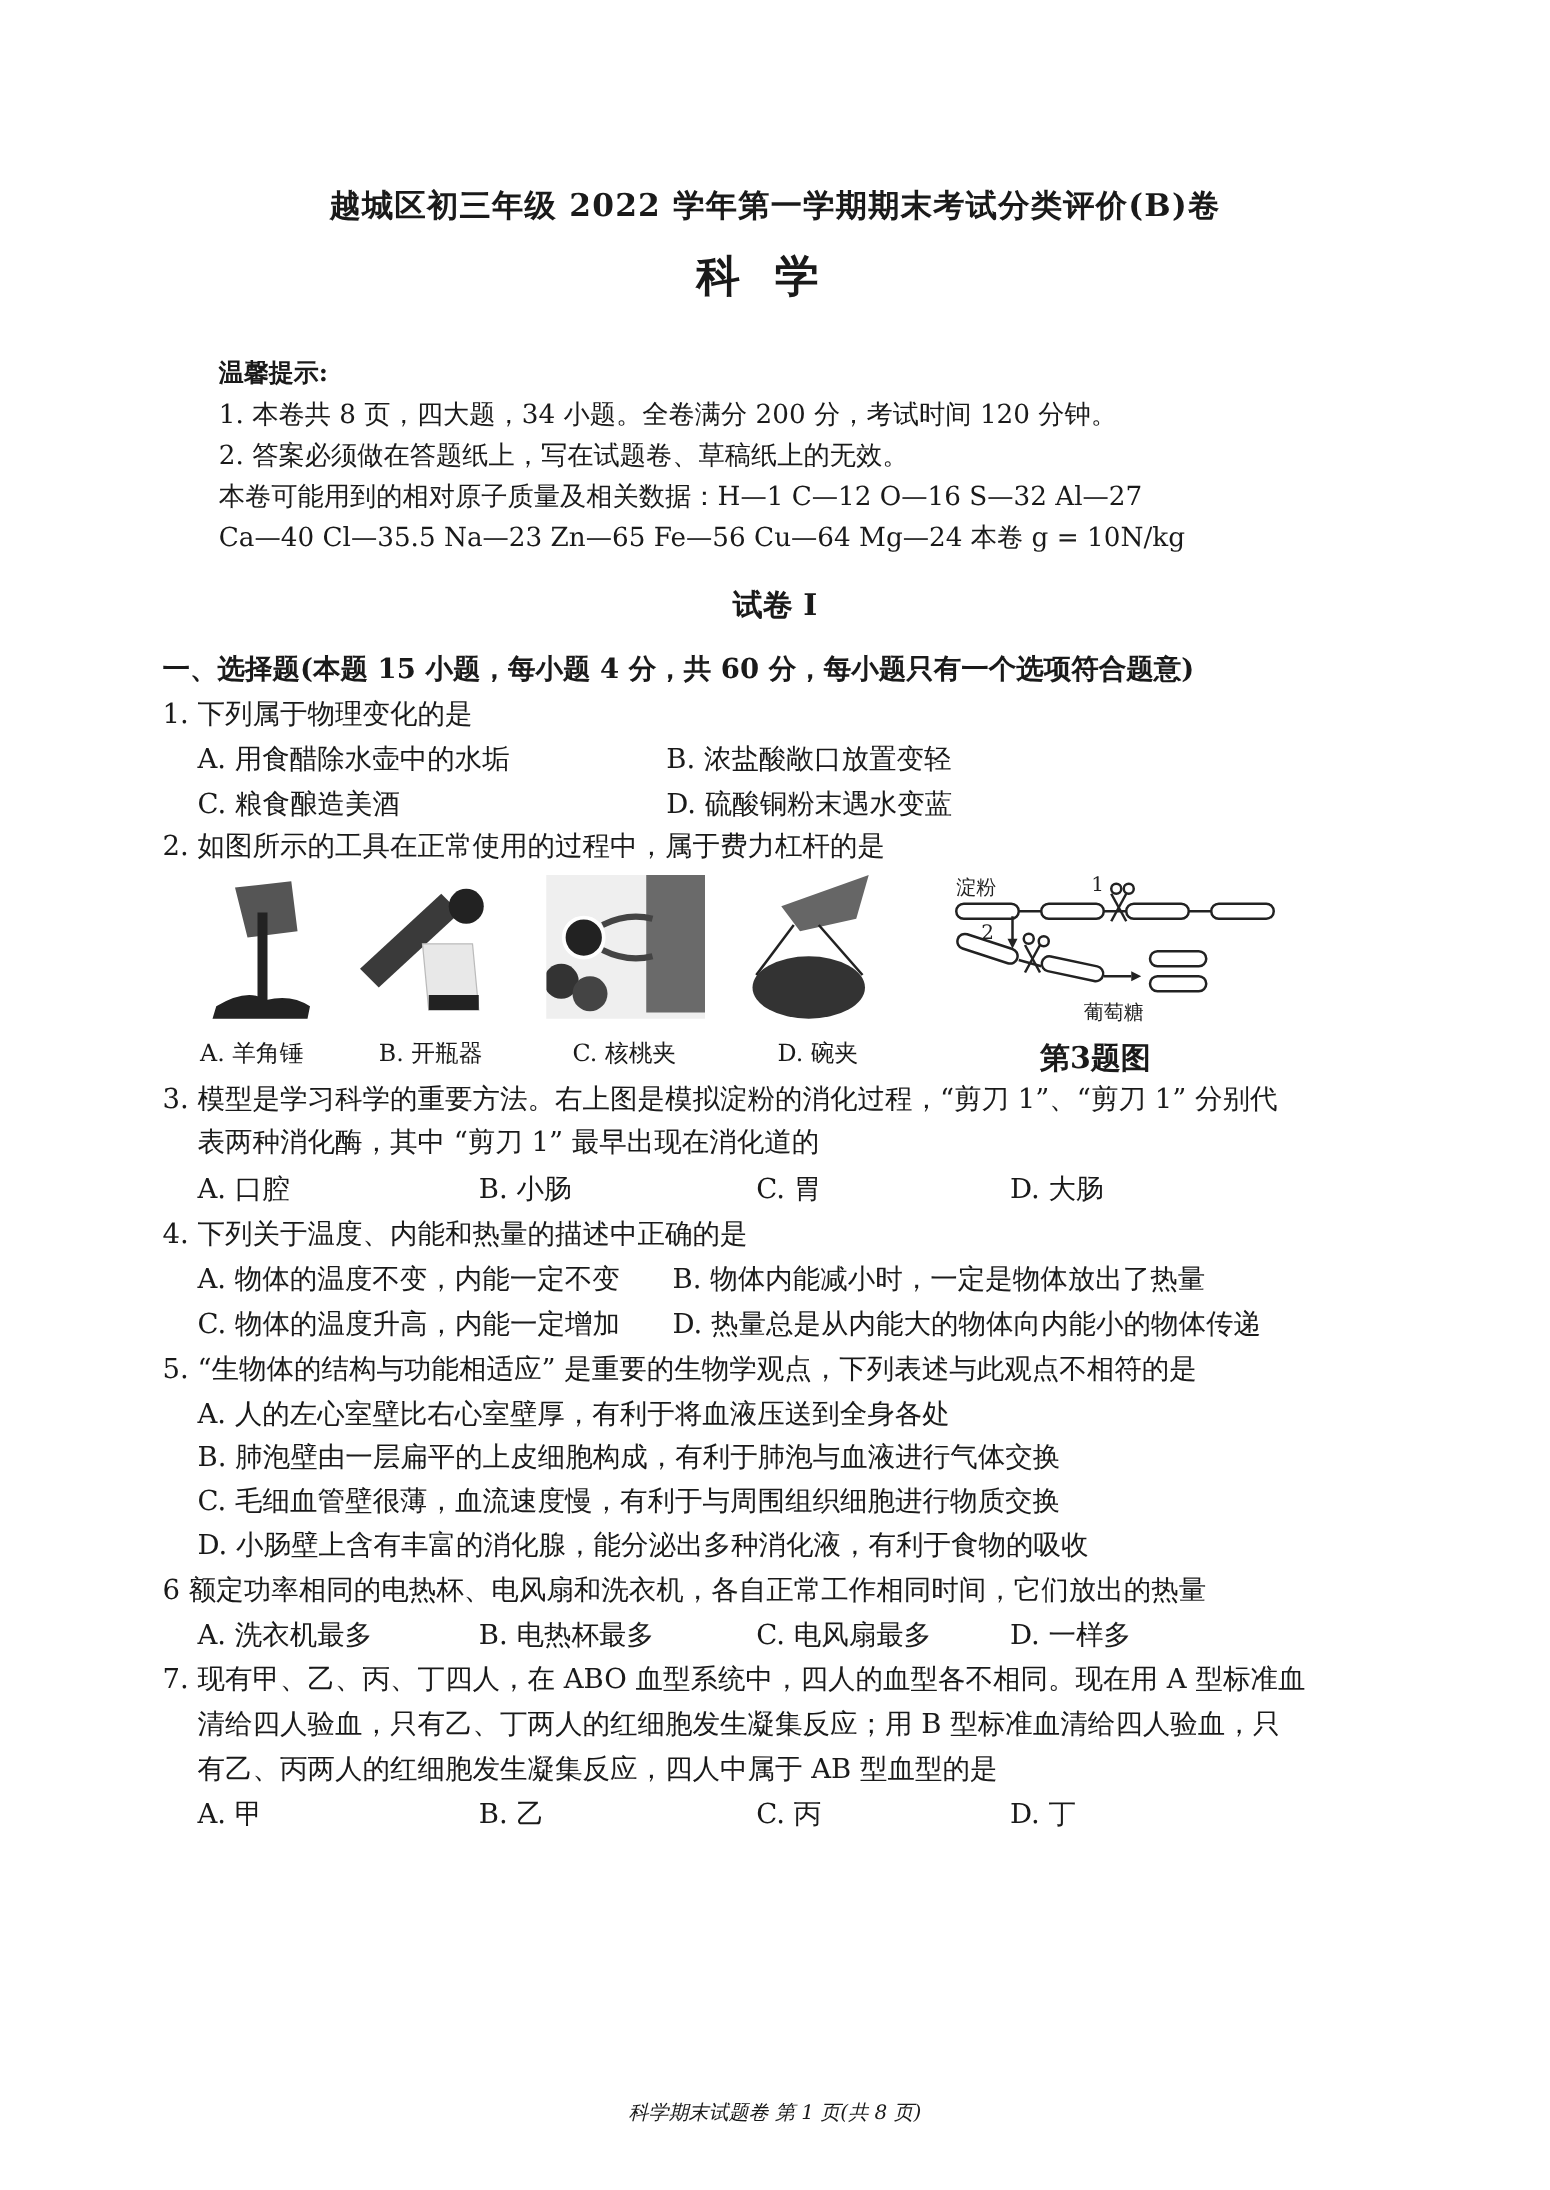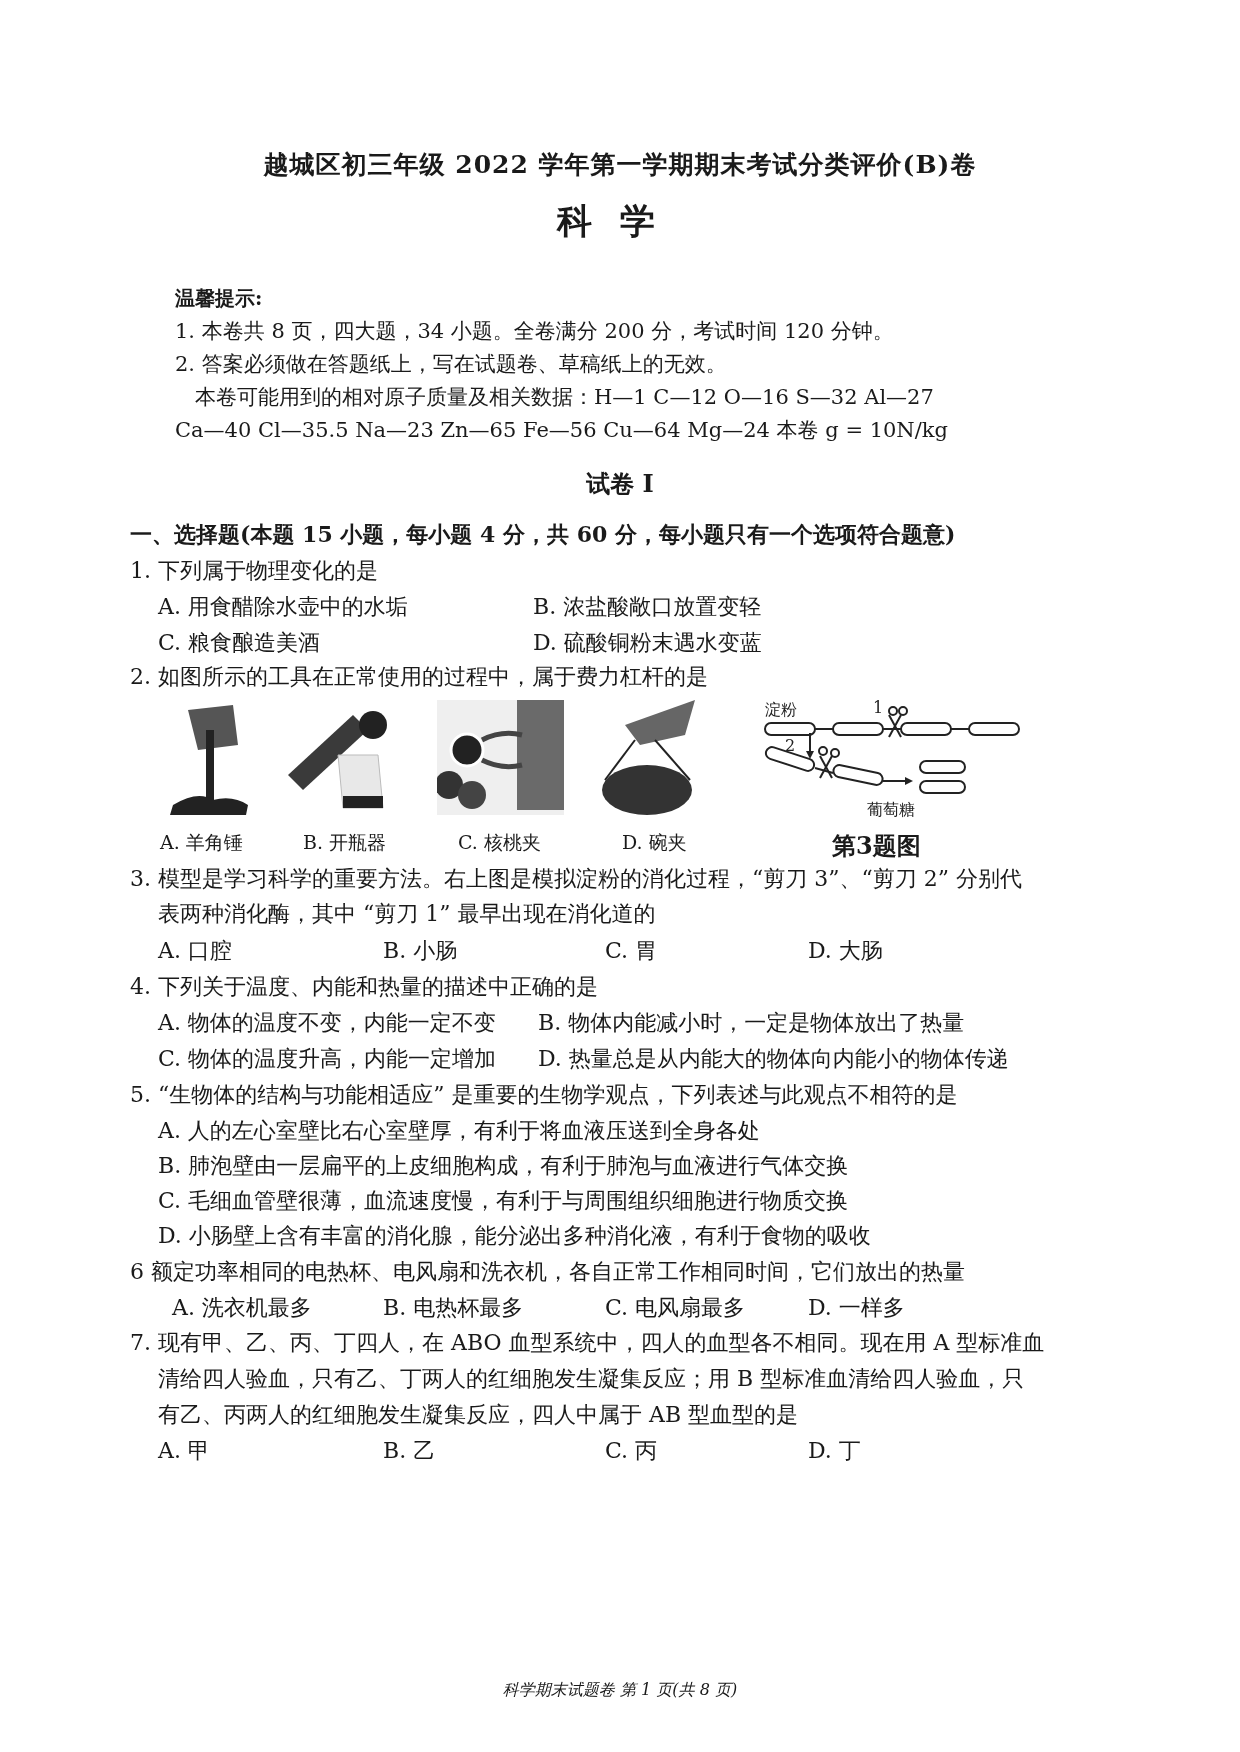--- a/index.html
+++ b/index.html
@@ -30,21 +30,21 @@
   </style>
 </head>
 <body>
 
 <div class="abs title" style="top:148px;">越城区初三年级 2022 学年第一学期期末考试分类评价(B)卷</div>
 <div class="abs subject" style="top:198px;">科学</div>
 
 <div class="abs tip-head" style="left:175px; top:285px;">温馨提示:</div>
 <div class="abs t" style="left:175px; top:317px;">1. 本卷共 8 页，四大题，34 小题。全卷满分 200 分，考试时间 120 分钟。</div>
 <div class="abs t" style="left:175px; top:350px;">2. 答案必须做在答题纸上，写在试题卷、草稿纸上的无效。</div>
-<div class="abs t" style="left:175px; top:383px;margin-left:20px;">本卷可能用到的相对原子质量及相关数据：H—1   C—12   O—16   S—32   Al—27</div>
+<div class="abs t" style="left:175px; top:383px;">本卷可能用到的相对原子质量及相关数据：H—1   C—12   O—16   S—32   Al—27</div>
 <div class="abs t" style="left:175px; top:416px;">Ca—40   Cl—35.5   Na—23   Zn—65   Fe—56   Cu—64   Mg—24   本卷 g = 10N/kg</div>
 
 <div class="abs sec-title" style="top:468px;">试卷 I</div>
 
 <div class="abs sec" style="left:130px; top:520px;">一、选择题(本题 15 小题，每小题 4 分，共 60 分，每小题只有一个选项符合题意)</div>
 
 <div class="abs q" style="left:130px; top:556px;">
   <span>1.</span>
   <span>下列属于物理变化的是</span>
 </div>
@@ -128,21 +128,21 @@
 </div>
 
 <div class="abs opt" style="left:160px; top:830px; font-size:19px;">A. 羊角锤</div>
 <div class="abs opt" style="left:303px; top:830px; font-size:19px;">B. 开瓶器</div>
 <div class="abs opt" style="left:458px; top:830px; font-size:19px;">C. 核桃夹</div>
 <div class="abs opt" style="left:622px; top:830px; font-size:19px;">D. 碗夹</div>
 <div class="abs opt" style="left:832px; top:830px; font-size:24px; font-weight:bold;">第3题图</div>
 
 <div class="abs q" style="left:130px; top:864px;">
   <span>3.</span>
-  <span>模型是学习科学的重要方法。右上图是模拟淀粉的消化过程，“剪刀 3”、“剪刀 2” 分别代</span>
+  <span>模型是学习科学的重要方法。右上图是模拟淀粉的消化过程，“剪刀 1”、“剪刀 1” 分别代</span>
 </div>
 <div class="abs q" style="left:158px; top:899px;">表两种消化酶，其中 “剪刀 1” 最早出现在消化道的</div>
 <div class="abs opt" style="left:158px; top:936px;">A. 口腔</div>
 <div class="abs opt" style="left:383px; top:936px;">B. 小肠</div>
 <div class="abs opt" style="left:605px; top:936px;">C. 胃</div>
 <div class="abs opt" style="left:808px; top:936px;">D. 大肠</div>
 
 <div class="abs q" style="left:130px; top:972px;">
   <span>4.</span>
   <span>下列关于温度、内能和热量的描述中正确的是</span>
@@ -158,21 +158,21 @@
 </div>
 <div class="abs opt" style="left:158px; top:1116px;">A. 人的左心室壁比右心室壁厚，有利于将血液压送到全身各处</div>
 <div class="abs opt" style="left:158px; top:1151px;">B. 肺泡壁由一层扁平的上皮细胞构成，有利于肺泡与血液进行气体交换</div>
 <div class="abs opt" style="left:158px; top:1186px;">C. 毛细血管壁很薄，血流速度慢，有利于与周围组织细胞进行物质交换</div>
 <div class="abs opt" style="left:158px; top:1221px;">D. 小肠壁上含有丰富的消化腺，能分泌出多种消化液，有利于食物的吸收</div>
 
 <div class="abs q" style="left:130px; top:1257px;">
   <span>6</span>
   <span>额定功率相同的电热杯、电风扇和洗衣机，各自正常工作相同时间，它们放出的热量</span>
 </div>
-<div class="abs opt" style="left:172px; top:1293px;">A. 洗衣机最多</div>
+<div class="abs opt" style="left:158px; top:1293px;">A. 洗衣机最多</div>
 <div class="abs opt" style="left:383px; top:1293px;">B. 电热杯最多</div>
 <div class="abs opt" style="left:605px; top:1293px;">C. 电风扇最多</div>
 <div class="abs opt" style="left:808px; top:1293px;">D. 一样多</div>
 
 <div class="abs q" style="left:130px; top:1328px;">
   <span>7.</span>
   <span>现有甲、乙、丙、丁四人，在 ABO 血型系统中，四人的血型各不相同。现在用 A 型标准血</span>
 </div>
 <div class="abs q" style="left:158px; top:1364px;">清给四人验血，只有乙、丁两人的红细胞发生凝集反应；用 B 型标准血清给四人验血，只</div>
 <div class="abs q" style="left:158px; top:1400px;">有乙、丙两人的红细胞发生凝集反应，四人中属于 AB 型血型的是</div>

